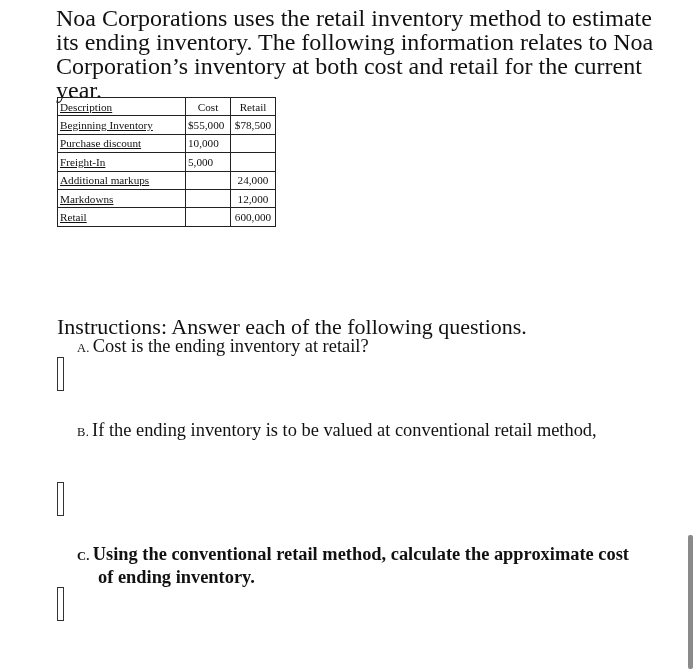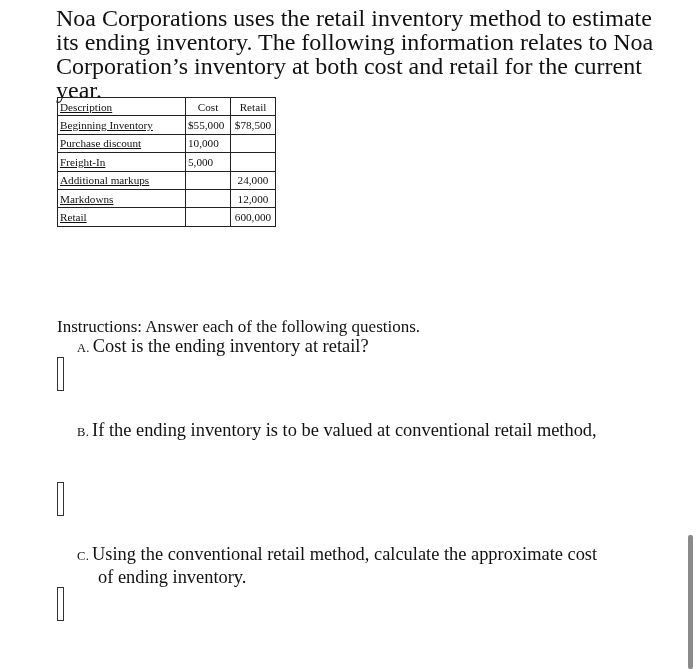--- a/index.html
+++ b/index.html
@@ -28,32 +28,32 @@
     font-weight: normal;
     white-space: nowrap;
   }
   .inv-table .c-desc { width: 128px; text-align: left; text-decoration: underline; }
   .inv-table .c-cost { width: 45px; text-align: left; }
   .inv-table .c-retail { width: 45px; text-align: center; }
   .inv-table th.c-cost, .inv-table th.c-retail { text-align: center; }
 
   .instructions {
     position: absolute; left: 57px; top: 316px;
-    font-size: 17px; line-height: 22px;
+    font-size: 22px; line-height: 22px;
   }
   .q {
     position: absolute; font-size: 18.4px; line-height: 21px;
   }
   .q .label {
     font-size: 12.5px; letter-spacing: 0.3px; margin-right: 3px;
   }
   .q-a { left: 77px; top: 336px; width: 560px; }
   .q-b { left: 77px; top: 420px; width: 580px; }
   .q-b .cont, .q-c .cont { display: block; padding-left: 22px; }
-  .q-c { left: 77px; top: 544px; width: 580px; }
+  .q-c { left: 77px; top: 544px; width: 580px; font-weight: bold; }
   .q-c .cont { padding-left: 21px; }
 
   .answer-box {
     position: absolute; width: 7px; height: 34px;
     border: 1.5px solid #333; background: #fff;
   }
   .box-a { left: 57px; top: 357px; }
   .box-b { left: 57px; top: 482px; }
   .box-c { left: 57px; top: 587px; }
 

